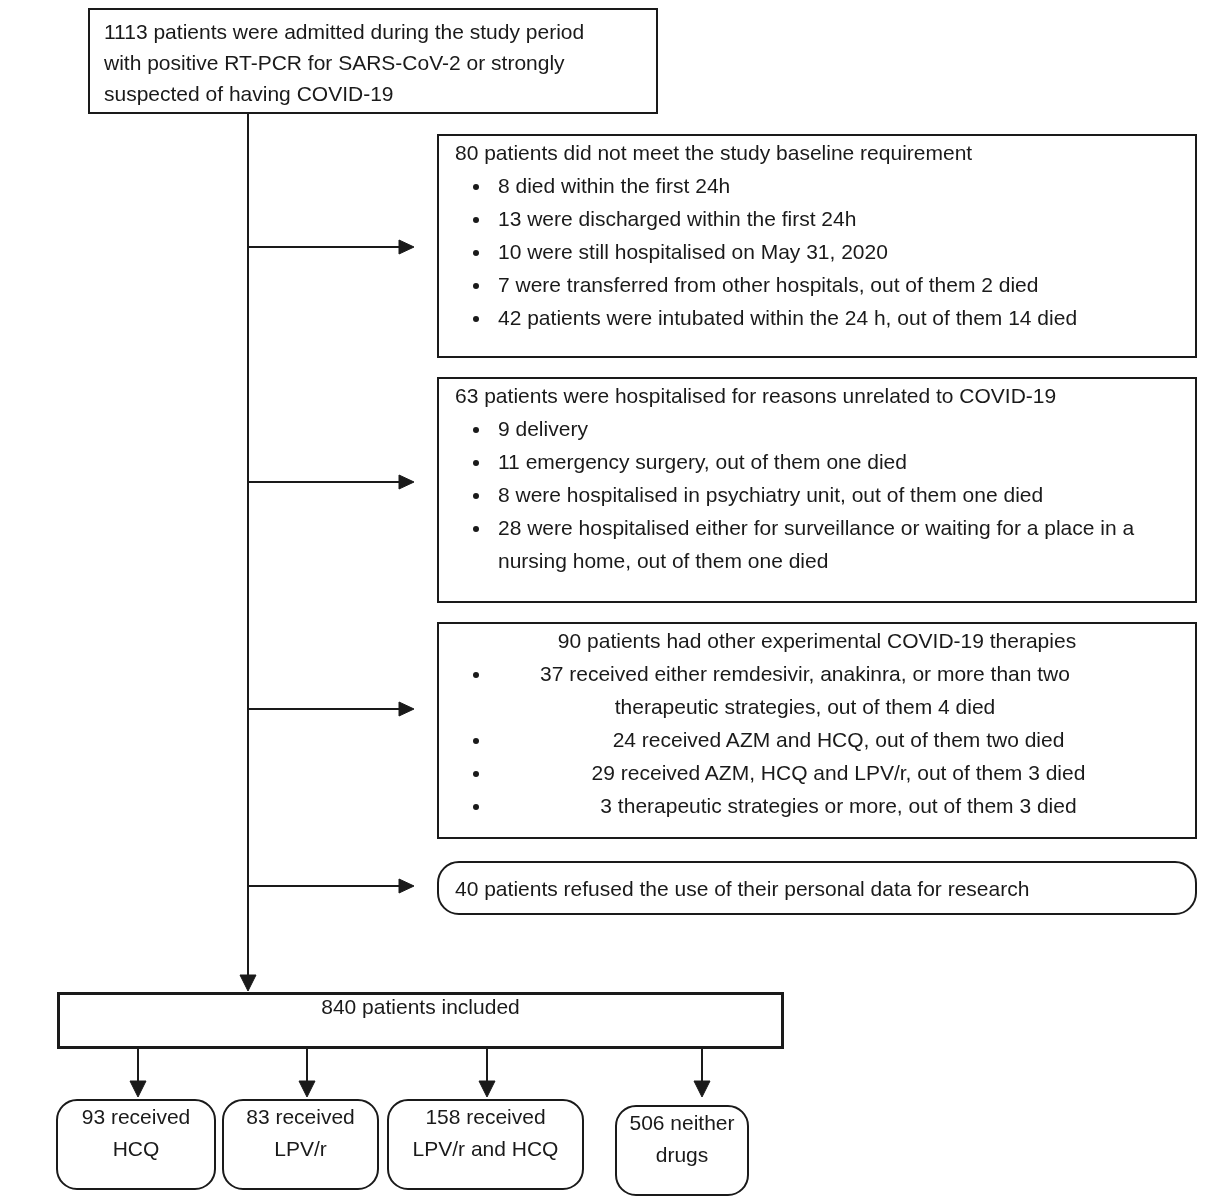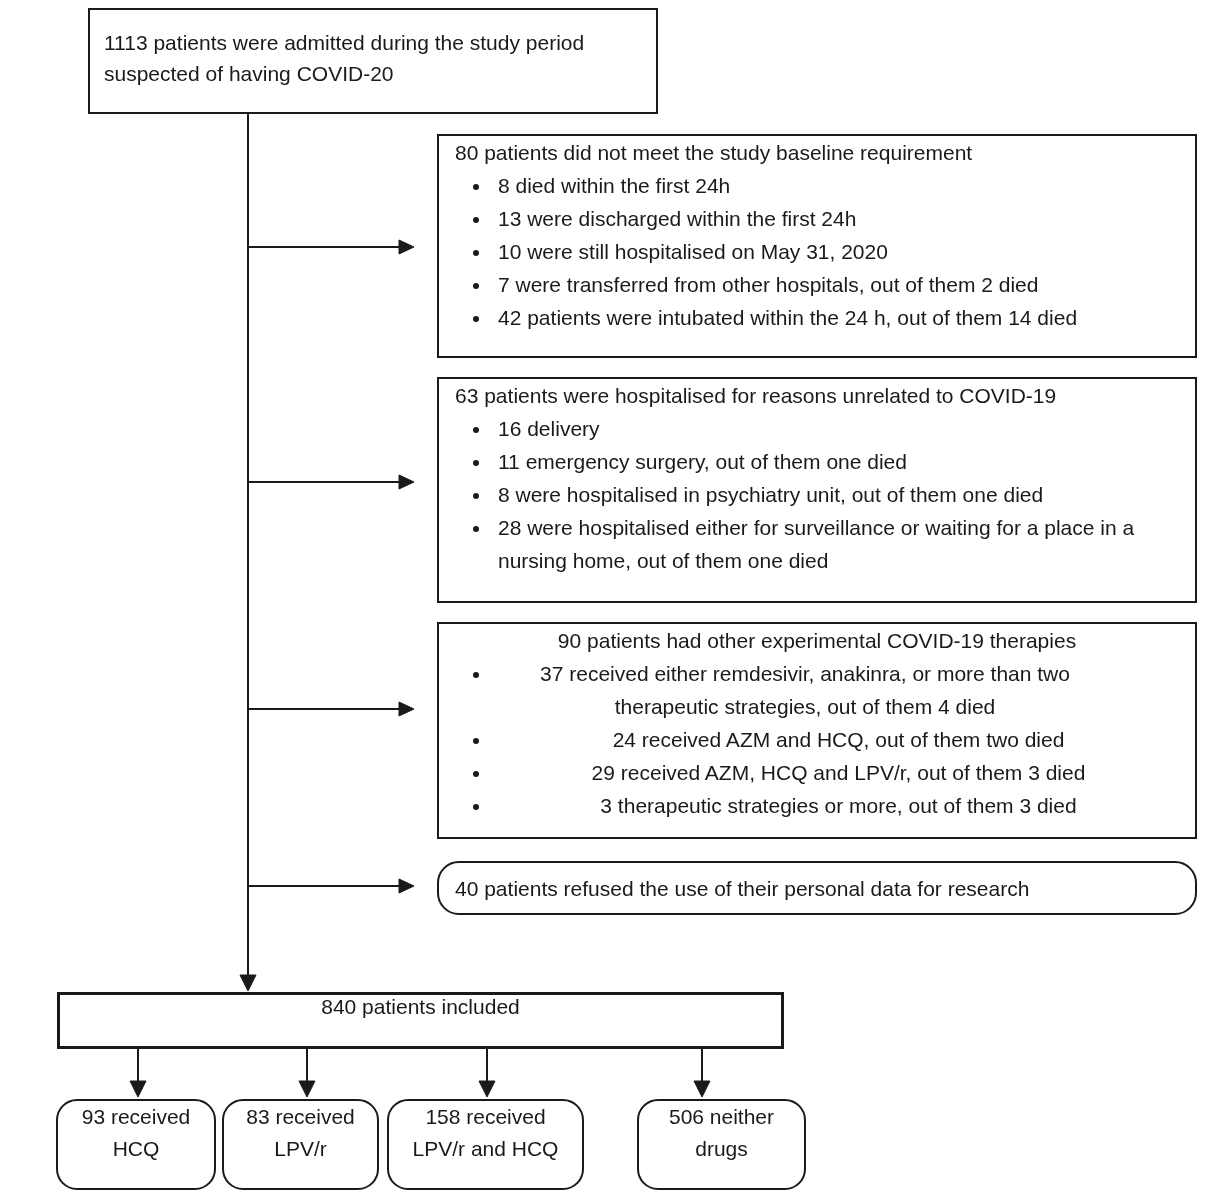--- a/index.html
+++ b/index.html
@@ -20,21 +20,21 @@
     pointer-events: none;
   }
   .box {
     position: absolute;
     background: #ffffff;
     border: 2px solid #1a1a1a;
   }
   .top-box {
     left: 88px; top: 8px;
     width: 570px; height: 106px;
-    padding: 17px 14px;
+    padding: 6px 14px;
     font-size: 21px;
     line-height: 31px;
   }
   .excl {
     left: 437px;
     width: 760px;
     padding: 0 16px;
     font-size: 21px;
     line-height: 33px;
   }
@@ -64,21 +64,21 @@
     display: flex; flex-direction: column;
     align-items: center; justify-content: flex-start;
     text-align: center;
     font-size: 21px;
     line-height: 32px;
     border-radius: 21px;
   }
   .outcome-1 { left: 56px;  width: 160px; }
   .outcome-2 { left: 222px; width: 157px; }
   .outcome-3 { left: 387px; width: 197px; }
-  .outcome-4 { left: 637px; width: 169px; }
+  .outcome-4 { left: 615px; width: 134px; margin-top: 6px; }
 </style>
 </head>
 <body>
 
 <div class="canvas">
 
   <svg class="arrows" viewBox="0 0 1211 1200" xmlns="http://www.w3.org/2000/svg" stroke="#1a1a1a" fill="#1a1a1a">
 
     <line x1="248" y1="114" x2="248" y2="976" stroke-width="2"></line>
     <polygon points="240,975 256,975 248,991"></polygon>
@@ -97,38 +97,39 @@
     <line x1="307" y1="1049" x2="307" y2="1082" stroke-width="2"></line>
     <polygon points="299,1081 315,1081 307,1097"></polygon>
     <line x1="487" y1="1049" x2="487" y2="1082" stroke-width="2"></line>
     <polygon points="479,1081 495,1081 487,1097"></polygon>
     <line x1="702" y1="1049" x2="702" y2="1082" stroke-width="2"></line>
     <polygon points="694,1081 710,1081 702,1097"></polygon>
   </svg>
 
   <div class="box top-box">
     <div>1113 patients were admitted during the study period</div>
-    <div>suspected of having COVID-20</div>
+    <div>with positive RT-PCR for SARS-CoV-2 or strongly</div>
+    <div>suspected of having COVID-19</div>
   </div>
 
   <div class="box excl excl-1">
     <div>80 patients did not meet the study baseline requirement</div>
     <ul>
       <li>8 died within the first 24h</li>
       <li>13 were discharged within the first 24h</li>
       <li>10 were still hospitalised on May 31, 2020</li>
       <li>7 were transferred from other hospitals, out of them 2 died</li>
       <li>42 patients were intubated within the 24 h, out of them 14 died</li>
     </ul>
   </div>
 
   <div class="box excl excl-2">
     <div>63 patients were hospitalised for reasons unrelated to COVID-19</div>
     <ul>
-      <li>16 delivery</li>
+      <li>9 delivery</li>
       <li>11 emergency surgery, out of them one died</li>
       <li>8 were hospitalised in psychiatry unit, out of them one died</li>
       <li class="li-narrow-b">28 were hospitalised either for surveillance or waiting for a place in a nursing home, out of them one died</li>
     </ul>
   </div>
 
   <div class="box excl excl-3">
     <div>90 patients had other experimental COVID-19 therapies</div>
     <ul>
       <li class="li-narrow-a">37 received either remdesivir, anakinra, or more than two therapeutic strategies, out of them 4 died</li>

